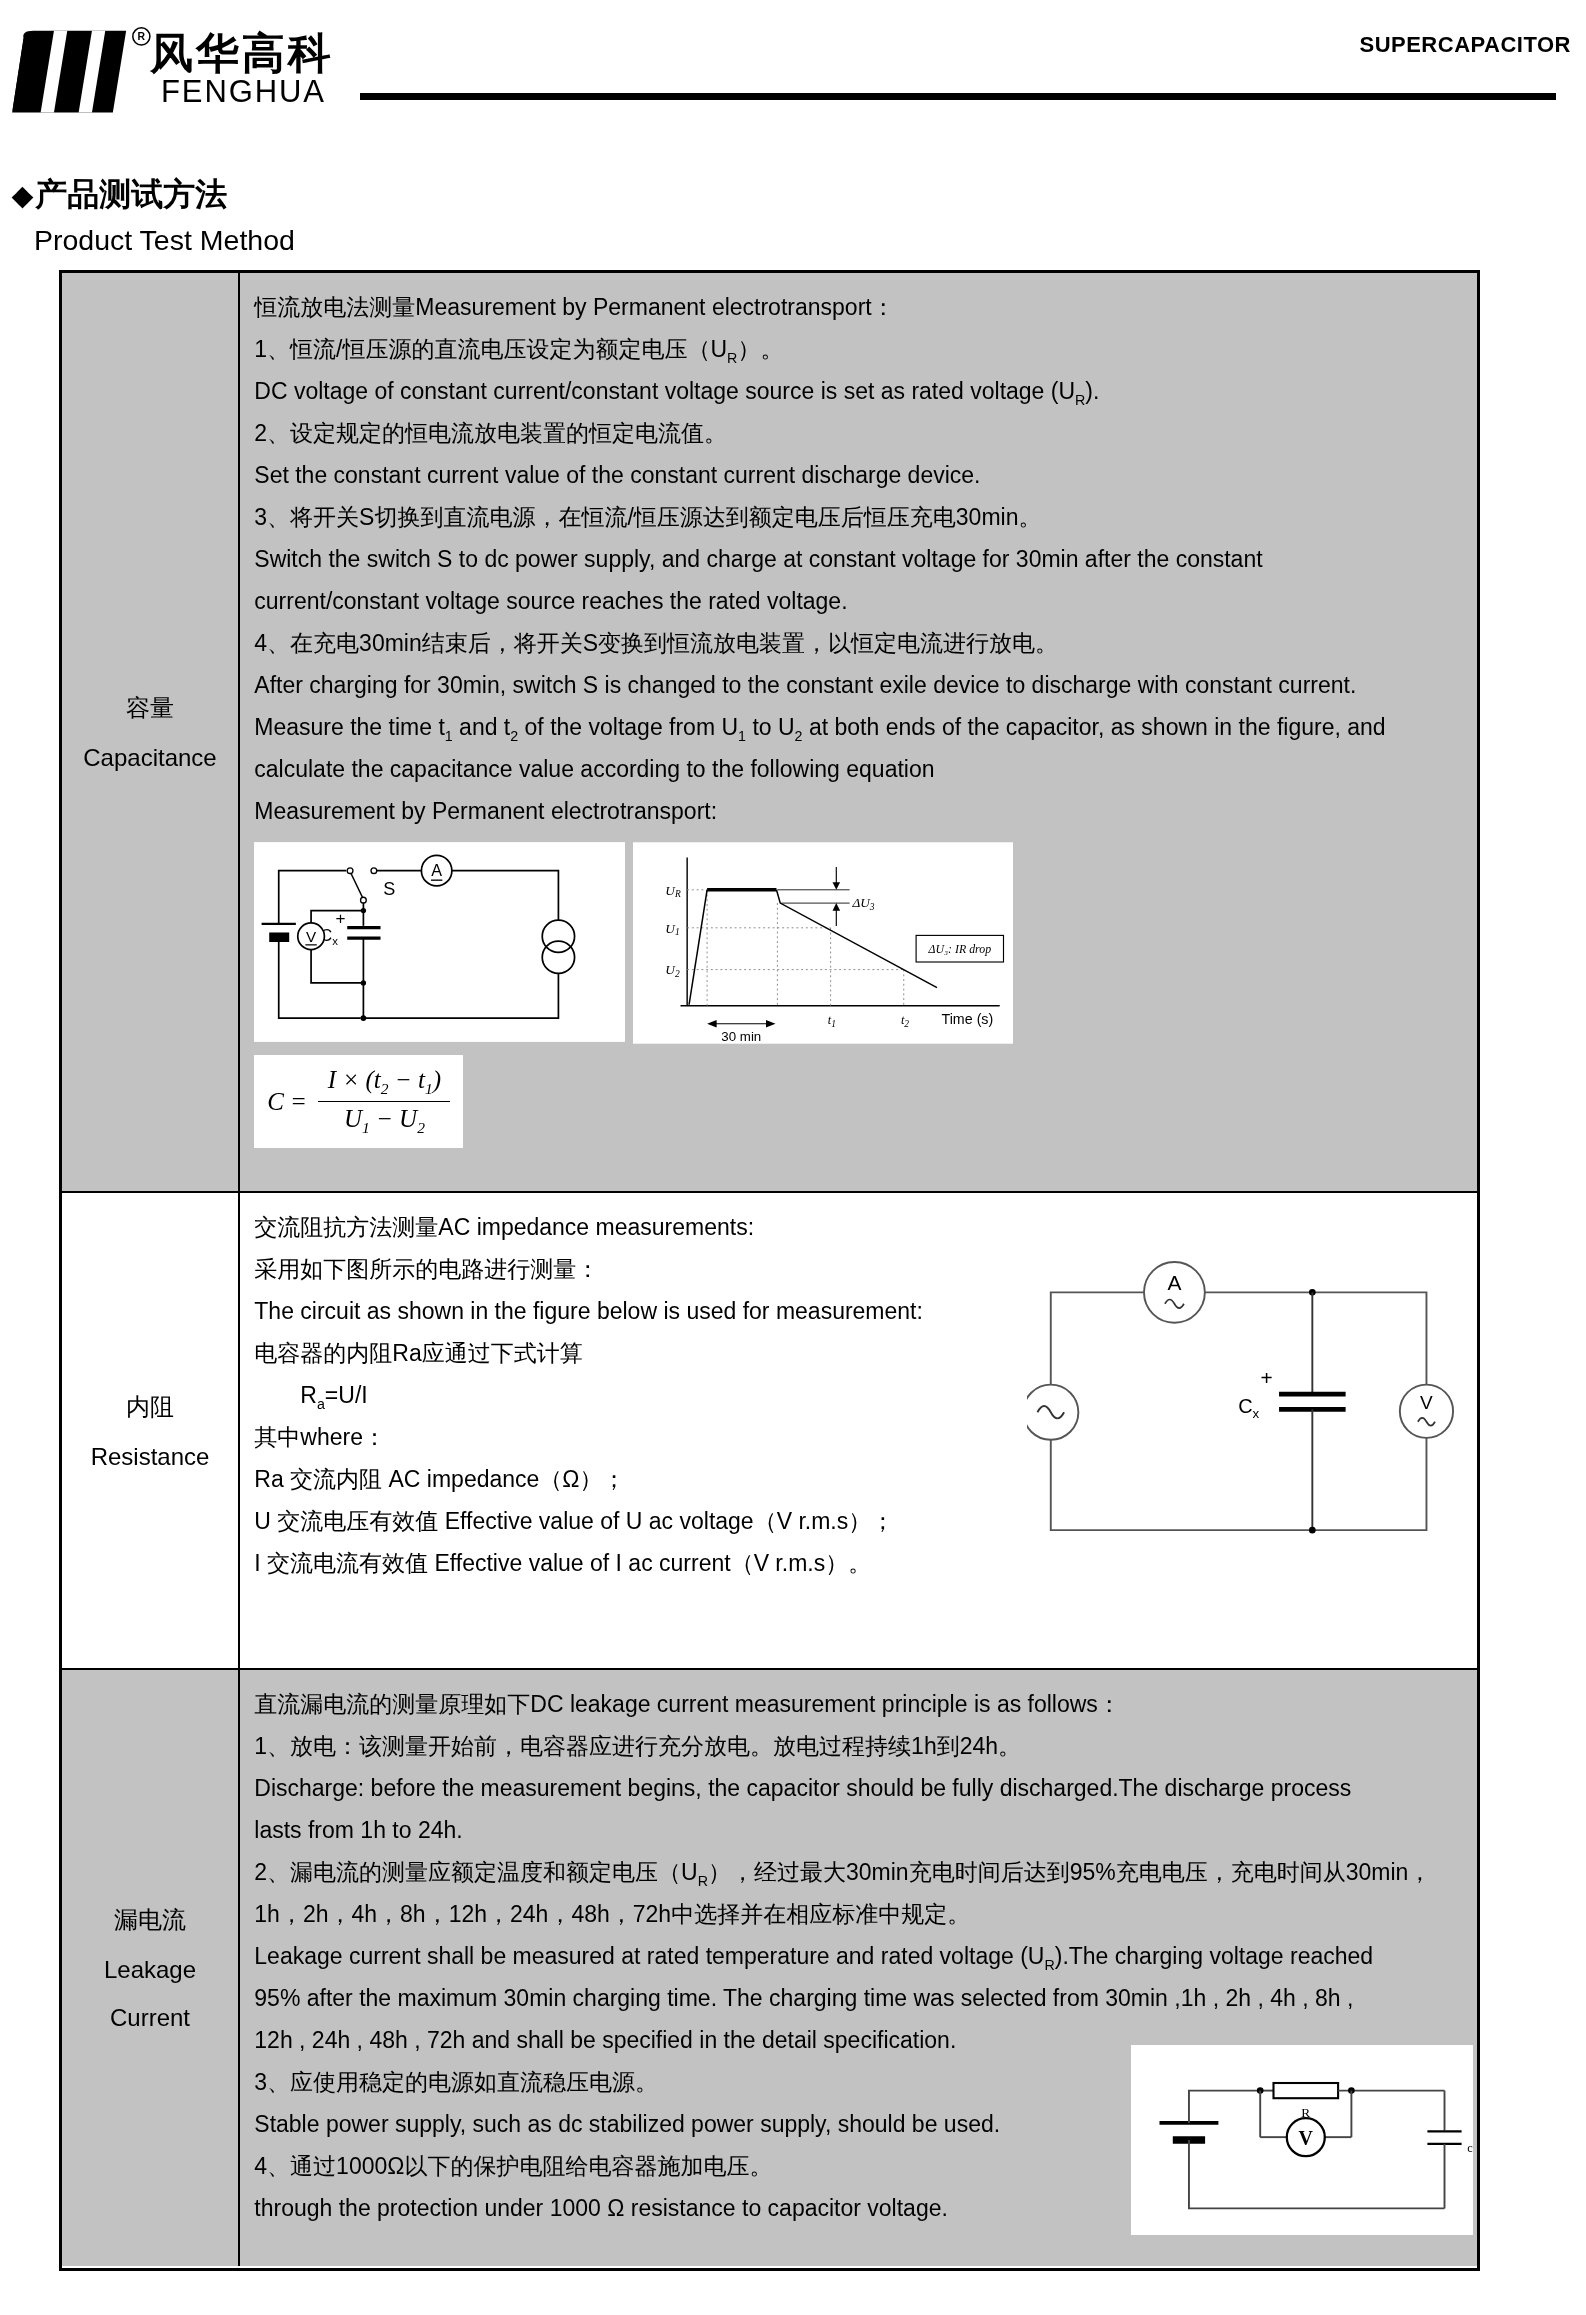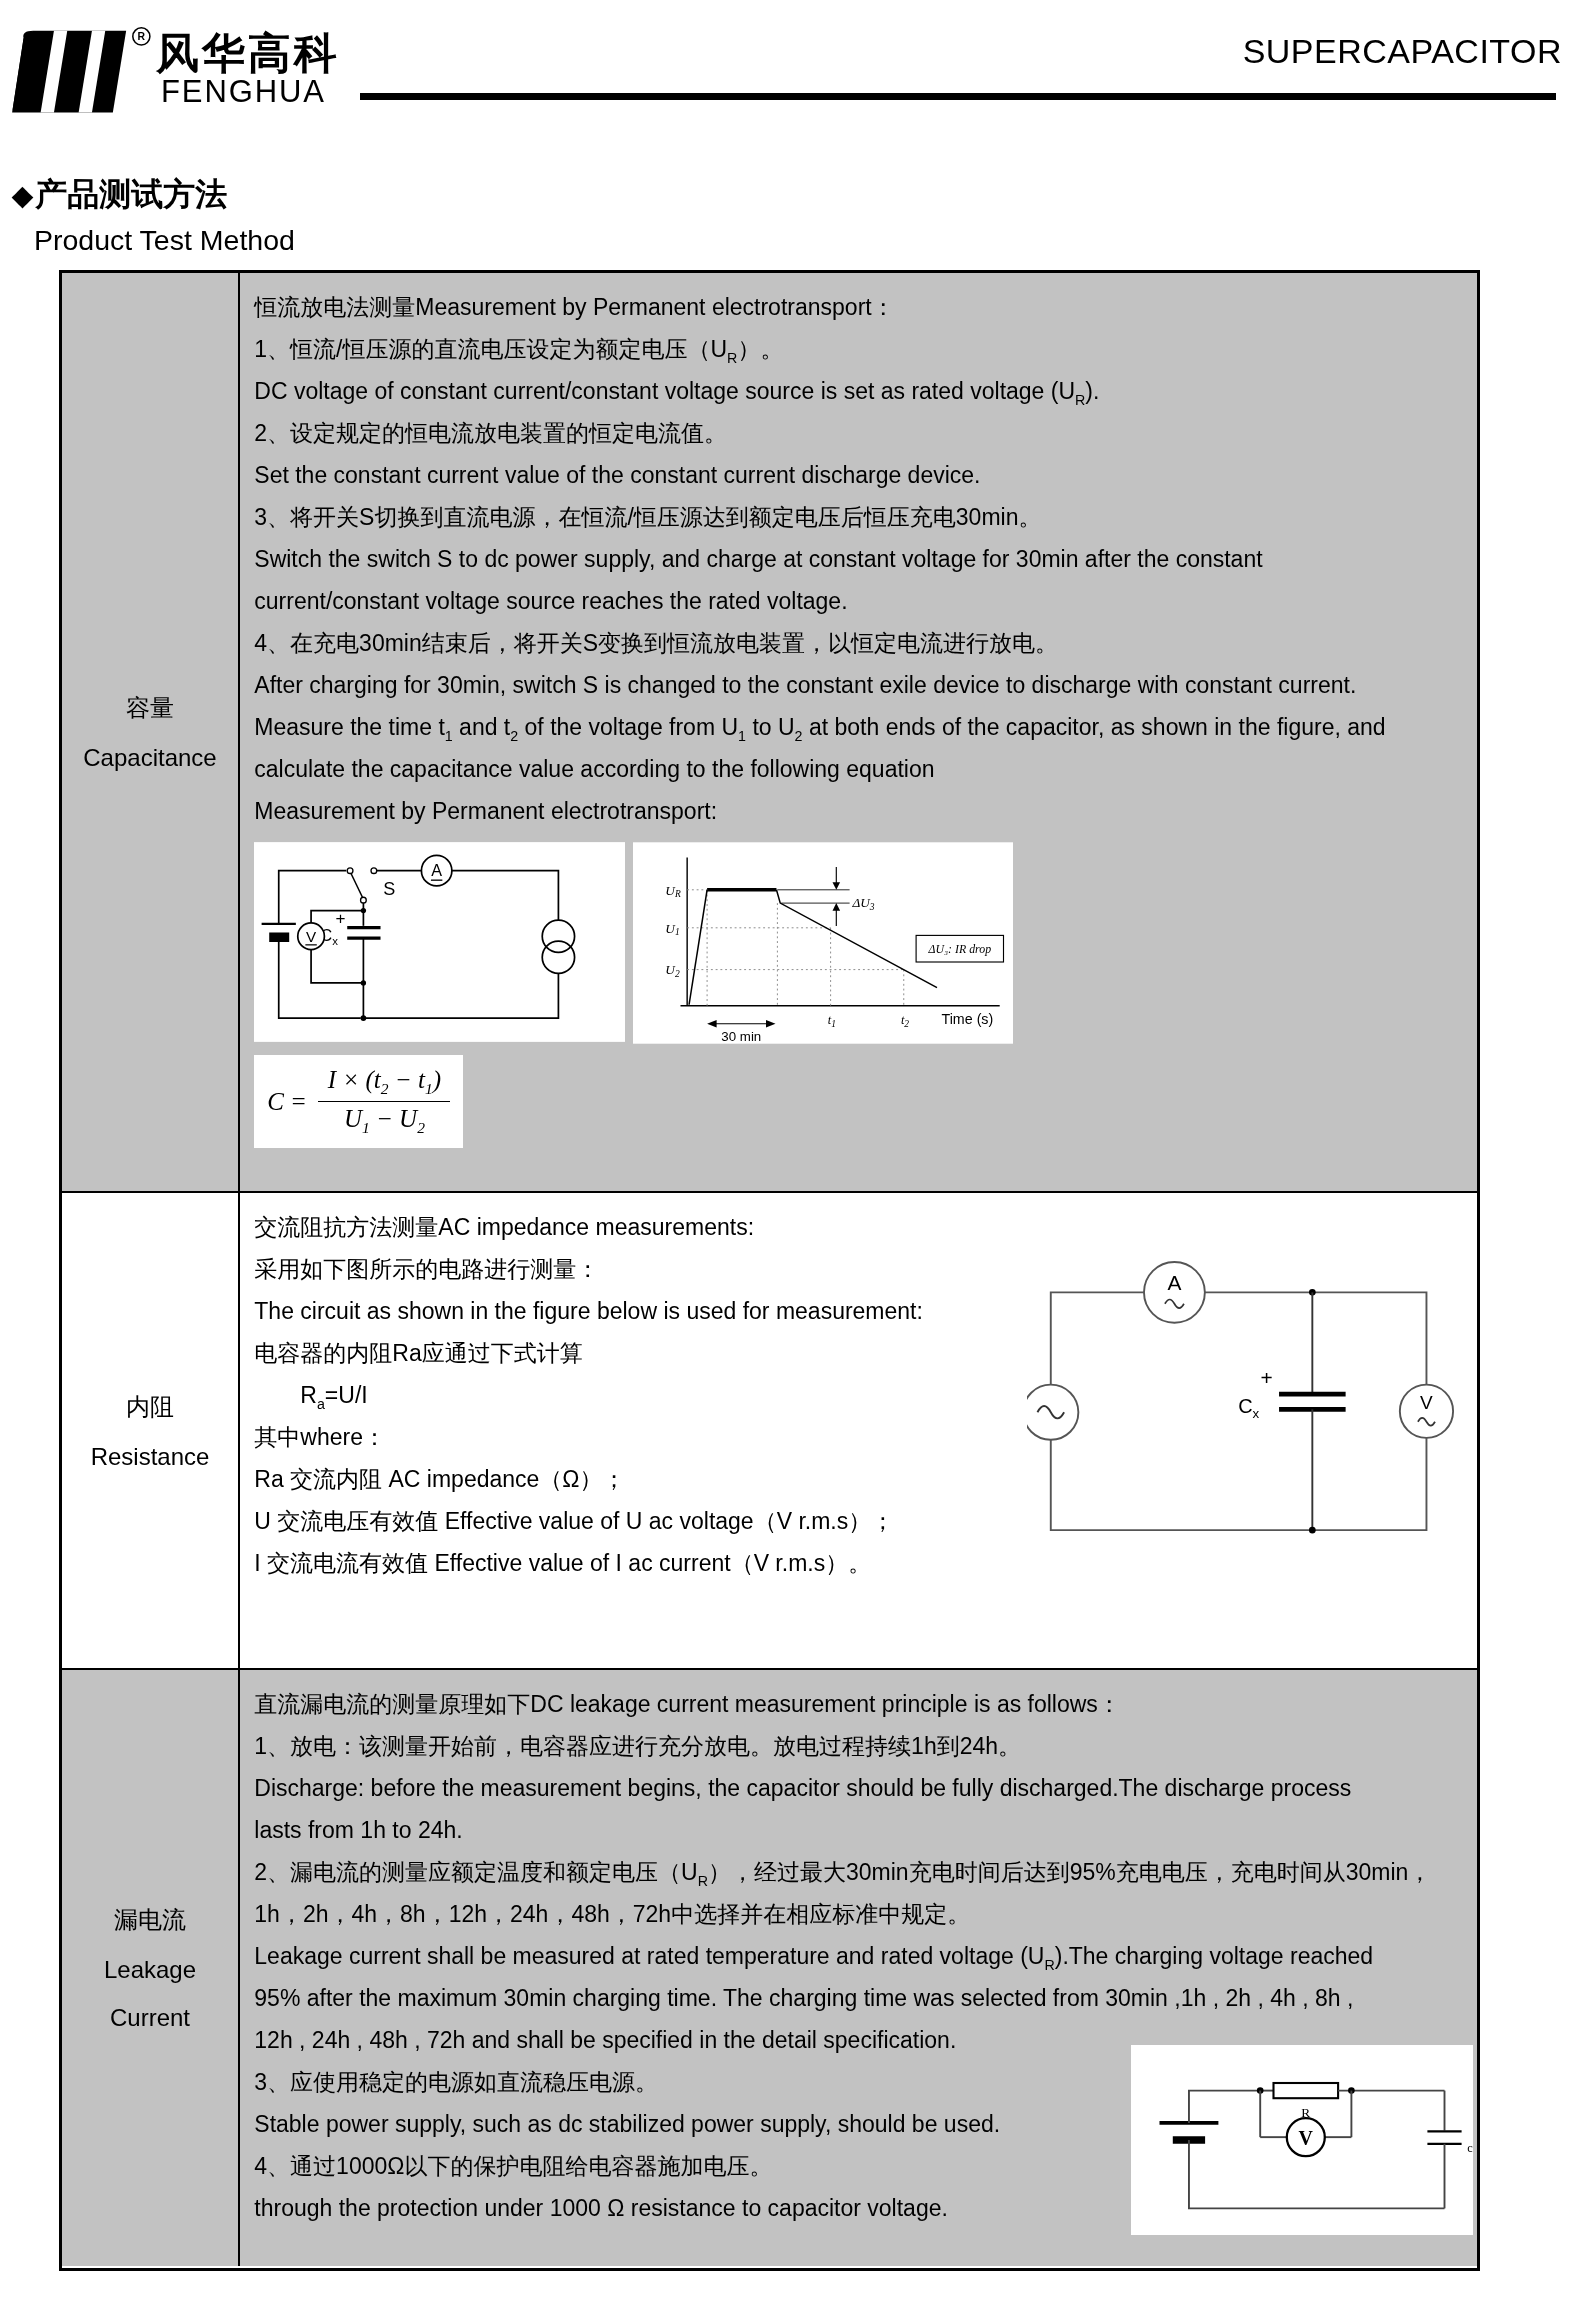--- a/index.html
+++ b/index.html
@@ -1,24 +1,24 @@
 <!DOCTYPE html>
 <html style="font-size:15px"><head>
 <meta charset="utf-8">
 <style>
   html,body{margin:0;padding:0;background:#fff;}
   .page{position:relative;width:1586px;height:2315px;background:#fff;color:#000;
         font-family:"Liberation Sans","DejaVu Sans",sans-serif;overflow:hidden;}
 
   
   .logo-mark{position:absolute;left:9.5px;top:25px;width:143px;height:95px;}
-  .logo-cn{position:absolute;left:156px;top:25px;font-size:43px;font-weight:bold;letter-spacing:2.9px;}
+  .logo-cn{position:absolute;left:150px;top:25px;font-size:43px;font-weight:bold;letter-spacing:2.9px;}
   .logo-en{position:absolute;left:161px;top:74px;font-size:31px;letter-spacing:1.9px;}
   .header-rule{position:absolute;left:360px;top:93px;width:1196px;height:6.7px;background:#000;}
-  .product-title{position:absolute;right:24px;top:32px;font-size:34px;font-weight:normal;letter-spacing:0.5px;}
+  .product-title{position:absolute;right:15px;top:32px;font-size:22px;font-weight:bold;letter-spacing:0.5px;}
 
   
   .sec-cn{position:absolute;left:11.4px;top:173px;font-size:32px;font-weight:bold;}
   .sec-cn .bullet{font-size:28.5px;margin-right:1.9px;}
   .sec-en{position:absolute;left:34px;top:224px;font-size:28.5px;}
 
   
   .ttable{position:absolute;left:59px;top:270px;width:1421px;height:2001px;
           border:3.8px solid #000;box-sizing:border-box;display:flex;flex-direction:column;}
   .trow{display:flex;box-sizing:border-box;}

